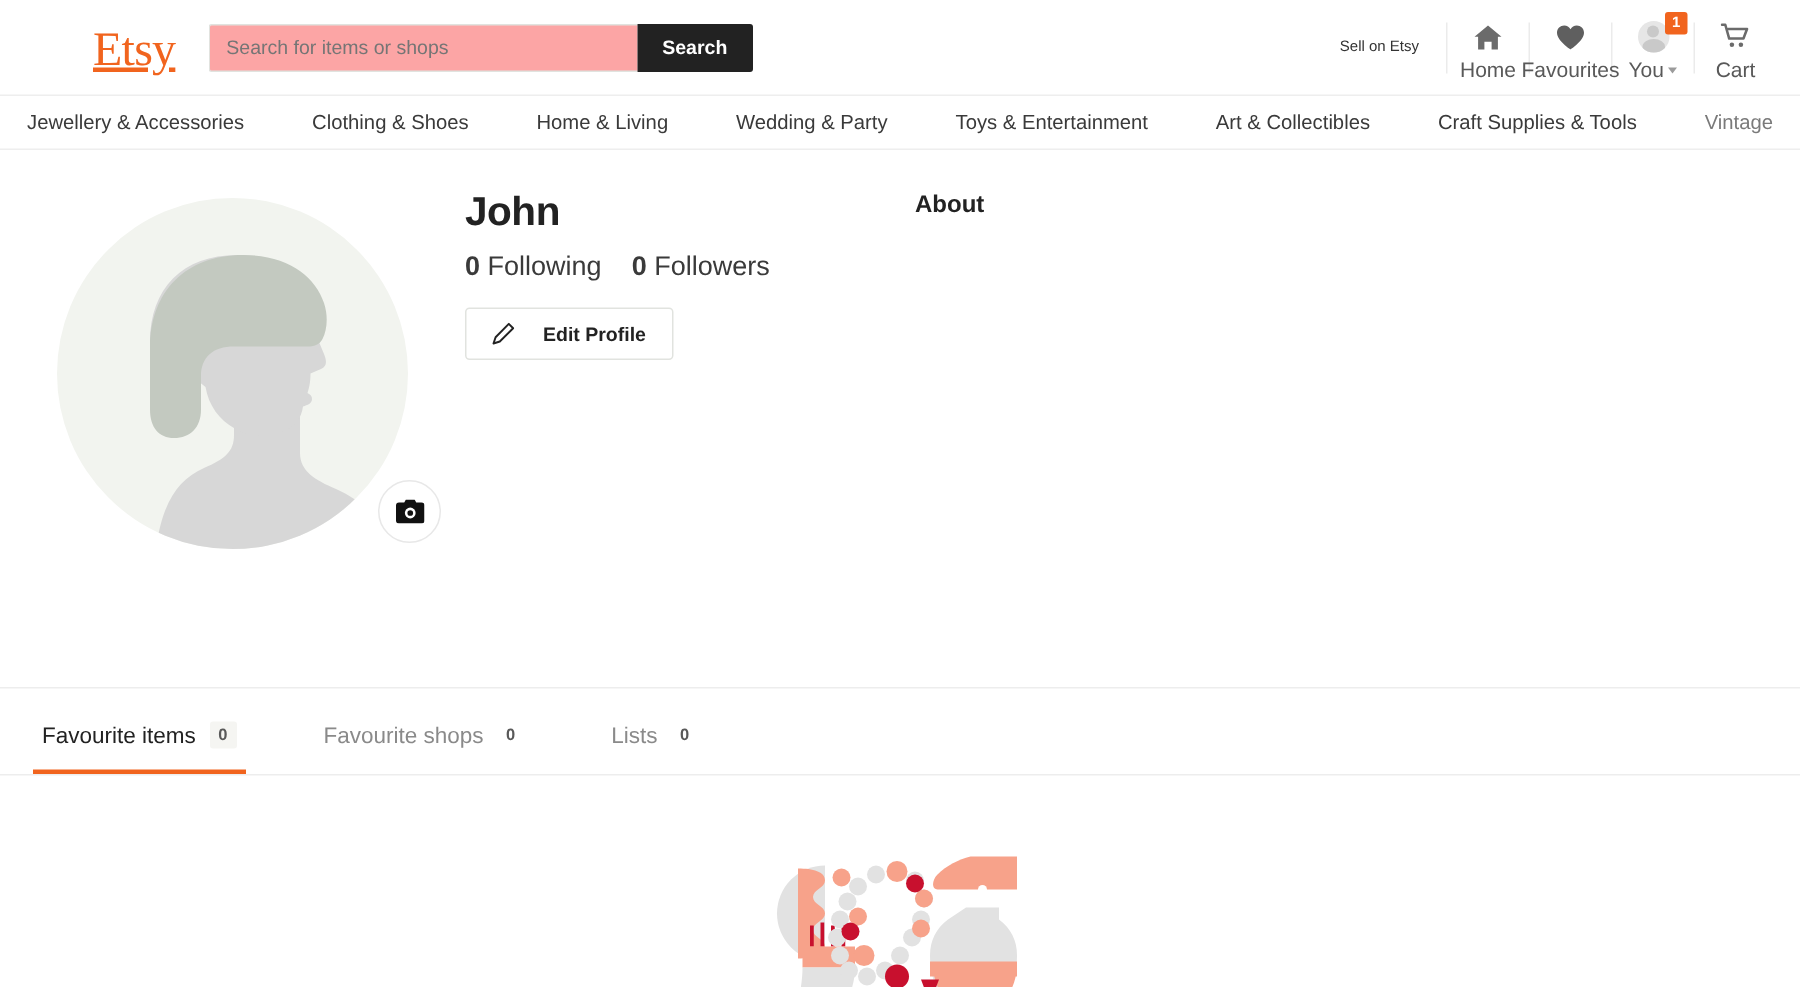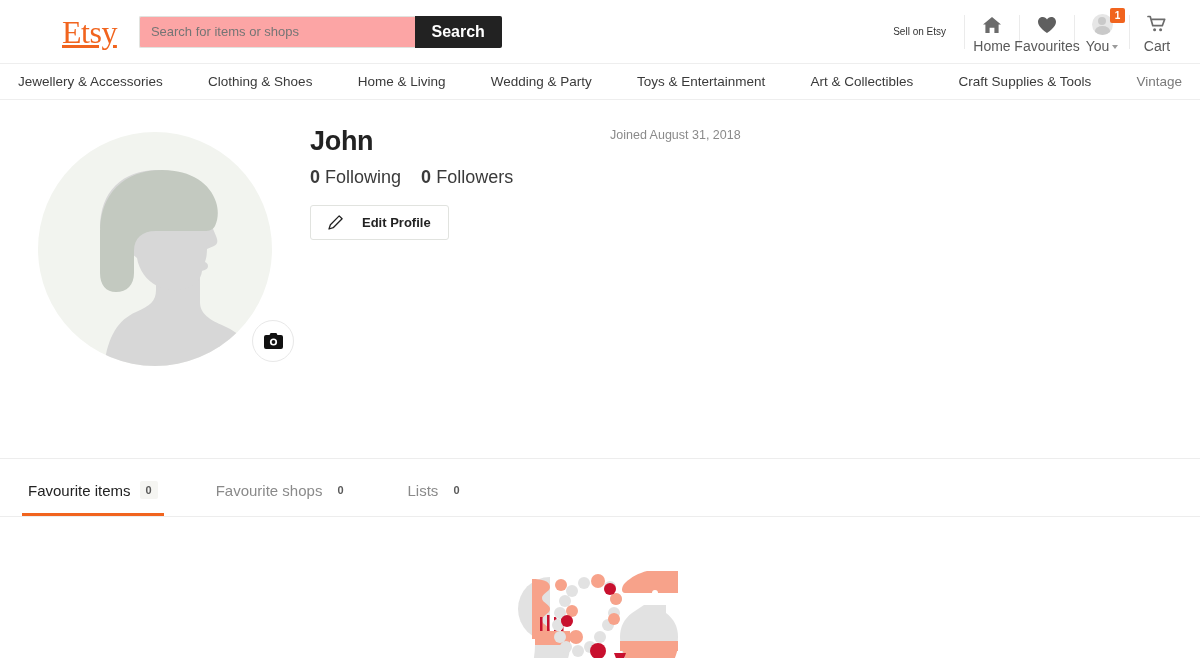--- a/index.html
+++ b/index.html
@@ -48,21 +48,21 @@
     padding: 0 11px;
     outline: none;
     border-radius: 2px 0 0 2px;
   }
   .search-input::placeholder { color: #757575; }
   .search-btn {
     background: #222222;
     color: #ffffff;
     border: none;
     font-family: "Liberation Sans", sans-serif;
-    font-size: 16px;
+    font-size: 13px;
     font-weight: bold;
     padding: 0 17px;
     cursor: pointer;
     border-radius: 0 2px 2px 0;
   }
 
   .header-right {
     margin-left: auto;
     display: flex;
     align-items: center;
@@ -388,21 +388,21 @@
     </div>
     <button class="edit-btn">
       <svg width="15" height="15" viewBox="0 0 15 15">
         <path d="M1 14l1.4-4.2L11.2.9l2.9 2.9-8.9 8.9z" fill="none" stroke="#222" stroke-width="1.3" stroke-linejoin="round"></path>
       </svg>
       <span>Edit Profile</span>
     </button>
   </div>
 
   <div class="about-col">
-    <div class="joined">Joined August 31, 2018</div>
+    <h2 class="about-title">About</h2>
   </div>
 
 </section>
 
 <div class="tabs-sep"></div>
 <div class="tabs">
   <a href="#" class="tab active">
     <span>Favourite items</span>
     <span class="cnt">0</span>
   </a>

